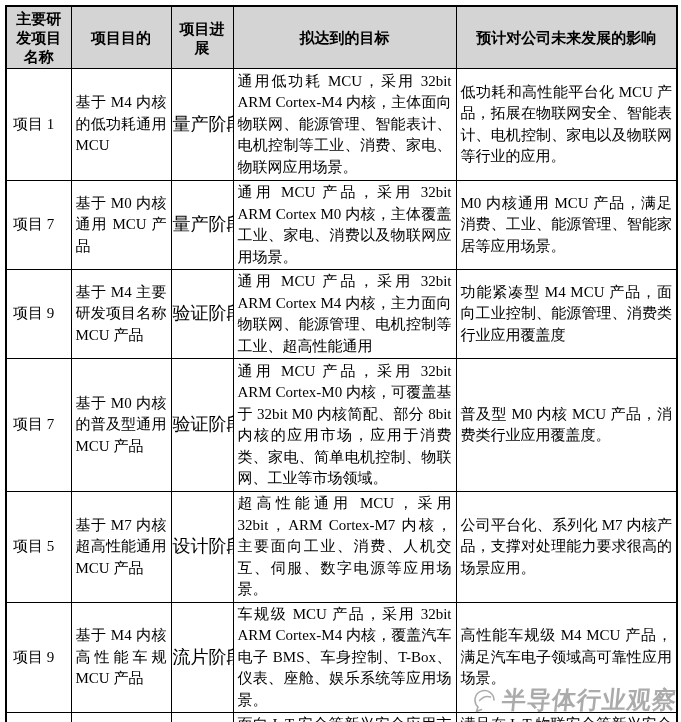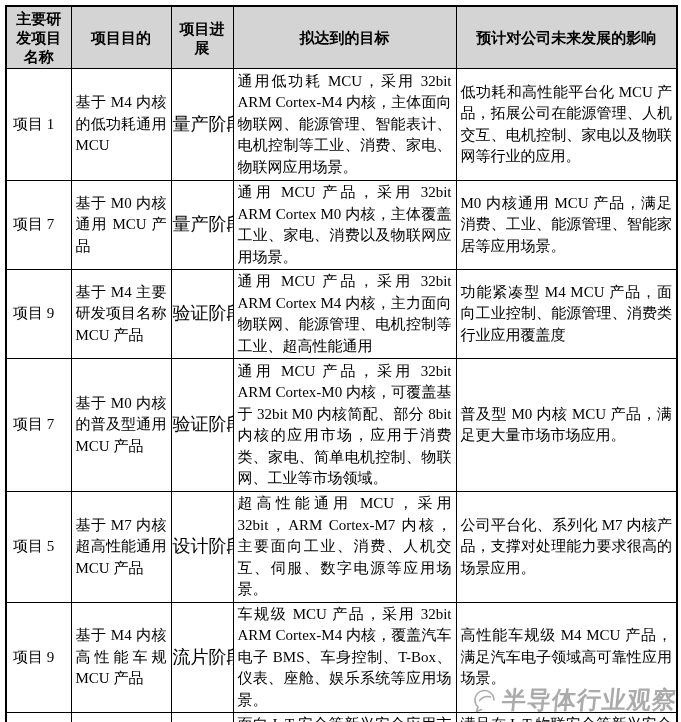--- a/index.html
+++ b/index.html
@@ -100,42 +100,42 @@
         <th>拟达到的目标</th>
         <th>预计对公司未来发展的影响</th>
       </tr>
     </thead>
     <tbody>
       <tr class="r1">
         <td class="name-cell">项目 1</td>
         <td class="purpose-cell">基于 M4 内核的低功耗通用 MCU</td>
         <td class="progress-cell">量产阶段</td>
         <td class="goal-cell">通用低功耗 MCU，采用 32bit ARM Cortex-M4 内核，主体面向物联网、能源管理、智能表计、电机控制等工业、消费、家电、物联网应用场景。</td>
-        <td class="impact-cell">低功耗和高性能平台化 MCU 产品，拓展公司在能源管理、人机交互、电机控制、家电以及物联网等行业的应用。</td>
+        <td class="impact-cell">低功耗和高性能平台化 MCU 产品，拓展在物联网安全、智能表计、电机控制、家电以及物联网等行业的应用。</td>
       </tr>
       <tr class="r2">
         <td class="name-cell">项目 7</td>
         <td class="purpose-cell">基于 M0 内核通用 MCU 产品</td>
         <td class="progress-cell">量产阶段</td>
         <td class="goal-cell">通用 MCU 产品，采用 32bit ARM Cortex M0 内核，主体覆盖工业、家电、消费以及物联网应用场景。</td>
         <td class="impact-cell">M0 内核通用 MCU 产品，满足消费、工业、能源管理、智能家居等应用场景。</td>
       </tr>
       <tr class="r3">
         <td class="name-cell">项目 9</td>
         <td class="purpose-cell">基于 M4 主要研发项目名称 MCU 产品</td>
         <td class="progress-cell">验证阶段</td>
         <td class="goal-cell">通用 MCU 产品，采用 32bit ARM Cortex M4 内核，主力面向物联网、能源管理、电机控制等工业、超高性能通用</td>
         <td class="impact-cell">功能紧凑型 M4 MCU 产品，面向工业控制、能源管理、消费类行业应用覆盖度</td>
       </tr>
       <tr class="r4">
         <td class="name-cell">项目 7</td>
         <td class="purpose-cell">基于 M0 内核的普及型通用 MCU 产品</td>
         <td class="progress-cell">验证阶段</td>
         <td class="goal-cell">通用 MCU 产品，采用 32bit ARM Cortex-M0 内核，可覆盖基于 32bit M0 内核简配、部分 8bit 内核的应用市场，应用于消费类、家电、简单电机控制、物联网、工业等市场领域。</td>
-        <td class="impact-cell">普及型 M0 内核 MCU 产品，满足更大量市场市场应用。</td>
+        <td class="impact-cell">普及型 M0 内核 MCU 产品，消费类行业应用覆盖度。</td>
       </tr>
       <tr class="r5">
         <td class="name-cell">项目 5</td>
         <td class="purpose-cell">基于 M7 内核超高性能通用 MCU 产品</td>
         <td class="progress-cell">设计阶段</td>
         <td class="goal-cell">超高性能通用 MCU，采用 32bit，ARM Cortex-M7 内核，主要面向工业、消费、人机交互、伺服、数字电源等应用场景。</td>
         <td class="impact-cell">公司平台化、系列化 M7 内核产品，支撑对处理能力要求很高的场景应用。</td>
       </tr>
       <tr class="r6">
         <td class="name-cell">项目 9</td>

